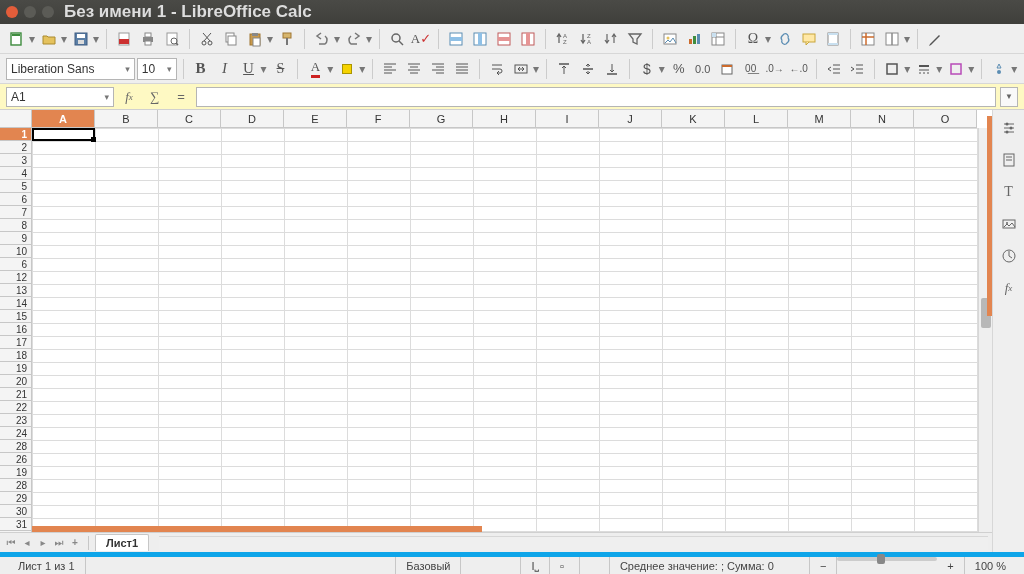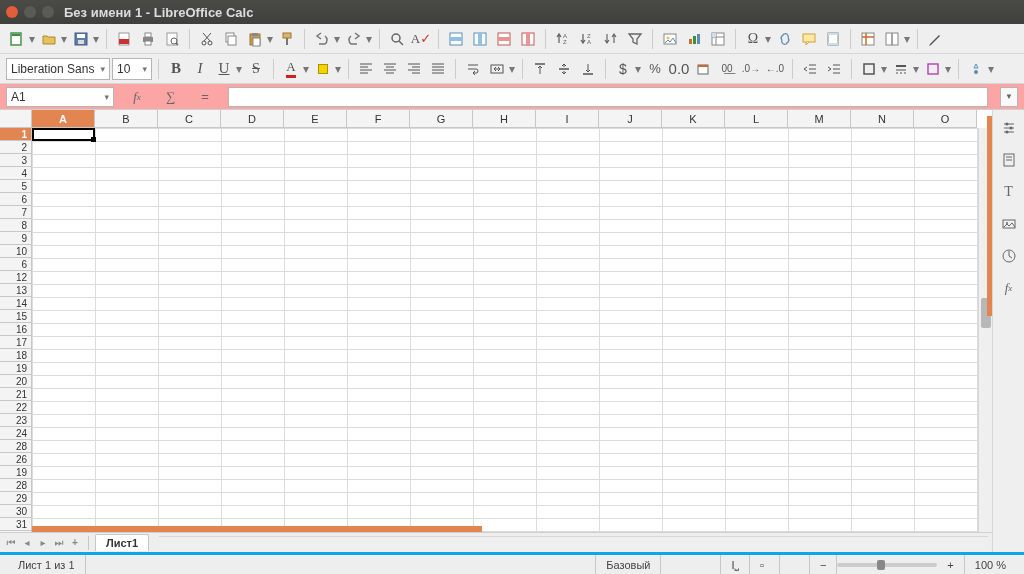--- a/index.html
+++ b/index.html
@@ -1,38 +1,38 @@
 <!DOCTYPE html>
 <html><head>
 <meta charset="utf-8">
 <style>
 html,body{margin:0;padding:0;font-family:"Liberation Sans",Arial,sans-serif;font-size:12px;background:#f0f0f0;overflow:hidden;color:#333;}
 *{box-sizing:border-box;}
 .window{width:1024px;height:574px;display:flex;flex-direction:column;background:#f5f5f5;}
 
-.titlebar{height:24px;background:linear-gradient(#4a4a46,#3f3f3b);display:flex;align-items:center;padding:0 6px;color:#ddd;font-size:13px;font-weight:bold;}
+.titlebar{height:24px;background:linear-gradient(#4a4a46,#3f3f3b);display:flex;align-items:center;padding:0 6px;color:#ddd;font-size:17px;font-weight:bold;}
 .wbtn{width:12px;height:12px;border-radius:50%;margin-right:6px;}
 .wclose{background:#e35d3a;}
 .wmin,.wmax{background:#5b5b56;}
 
 .toolbar{height:30px;background:#efefef;border-bottom:1px solid #d7d7d7;display:flex;align-items:center;padding:0 6px;gap:2px;}
 .tbtn{width:22px;height:22px;display:flex;align-items:center;justify-content:center;border-radius:2px;color:#555;position:relative;}
 .tbtn svg{display:block;}
 .dd{width:8px;height:22px;display:flex;align-items:center;justify-content:center;color:#777;margin-left:-2px;}
 .sep{width:1px;height:20px;background:#ccc;margin:0 4px;}
 .combo{height:22px;border:1px solid #b5b5b5;background:#fff;display:flex;align-items:center;padding:0 4px;font-size:12px;}
 .combo .arrow{margin-left:auto;color:#777;font-size:9px;}
-.fontname{width:104px;text-align:right;}
+.fontname{width:129px;text-align:right;}
 .fontsize{width:40px;}
 
 .bold{font-weight:bold;font-family:serif;font-size:15px;}
 .italic{font-style:italic;font-family:serif;font-size:15px;}
 .underline{text-decoration:underline;font-family:serif;font-size:15px;}
 
-.fbar{height:26px;background:#fca5a5;border-bottom:1px solid #d0d0d0;display:flex;align-items:center;padding:0 6px;gap:12px;}
+.fbar{height:26px;background:#fef9c3;border-bottom:1px solid #d0d0d0;display:flex;align-items:center;padding:0 6px;gap:4px;}
 .namebox{width:108px;height:20px;border:1px solid #b5b5b5;background:#fff;display:flex;align-items:center;padding:0 4px;font-size:12px;}
 .fbtn{width:22px;height:22px;display:flex;align-items:center;justify-content:center;color:#666;font-size:13px;}
 .finput{flex:1;height:20px;border:1px solid #b5b5b5;background:#fff;padding:0 4px;font-size:12px;}
 .fexpand{width:18px;height:20px;border:1px solid #b5b5b5;background:#f9f9f9;display:flex;align-items:center;justify-content:center;color:#666;font-size:8px;}
 
 .main{flex:1;display:flex;overflow:hidden;}
 .sheetwrap{flex:1;display:flex;flex-direction:column;overflow:hidden;background:#fff;}
 .gridarea{flex:1;display:flex;overflow:hidden;position:relative;}
 
 .corner{width:32px;height:18px;background:#f4f4f4;border-right:1px solid #c7c7c7;border-bottom:1px solid #c7c7c7;}
@@ -55,21 +55,21 @@
 .hscroll{height:14px;background:#efefef;border-top:1px solid #d7d7d7;}
 
 .sidebar{width:32px;background:#efefef;border-left:1px solid #d7d7d7;display:flex;flex-direction:column;align-items:center;padding-top:6px;gap:8px;}
 .side-hl{width:5px;height:200px;background:#e28550;position:absolute;right:32px;top:116px;}
 .sbtn{width:24px;height:24px;display:flex;align-items:center;justify-content:center;color:#666;}
 
 .tabbar{height:20px;background:#eee;border-top:1px solid #d0d0d0;display:flex;align-items:center;padding:0 4px;font-size:11px;gap:2px;}
 .tnav{width:14px;height:14px;display:flex;align-items:center;justify-content:center;color:#888;font-size:10px;}
 .tab{padding:2px 10px;background:#fff;border:1px solid #c7c7c7;border-bottom:none;border-radius:2px 2px 0 0;font-weight:bold;}
 
-.status{height:22px;background:#eee;border-top:3px solid #0ea5e9;display:flex;align-items:center;font-size:11px;color:#444;padding:0 8px;}
+.status{height:22px;background:#eee;border-top:5px solid #0ea5e9;display:flex;font-size:11px;color:#444;padding:0 8px;}
 .status .cell{border-right:1px solid #c7c7c7;padding:0 10px;height:100%;display:flex;align-items:center;}
 .status .cell:last-child{border-right:none;}
 .spacer{flex:1;}
 .zslider{width:100px;height:4px;background:#ccc;position:relative;border-radius:2px;}
 .zslider .zh{position:absolute;left:40%;top:-3px;width:8px;height:10px;background:#888;border-radius:2px;}
 .colorchip{width:10px;height:10px;display:inline-block;}
 </style>
 </head>
 <body>
 
@@ -381,21 +381,21 @@
     <div class="tbtn">
         <svg width="14" height="14">
           <line x1="2" y1="12" x2="12" y2="12" stroke="#555" stroke-width="1.5"></line>
           <path d="M7 2v8M5 8l2 2 2-2" fill="none" stroke="#555"></path>
         </svg>
       </div>
     <div class="sep"></div>
     <div class="tbtn" style="font-size:14px;">$</div>
     <div class="dd">▾</div>
     <div class="tbtn" style="font-size:13px;">%</div>
-    <div class="tbtn" style="font-size:15px;">0.0</div>
+    <div class="tbtn" style="font-size:11px;">0.0</div>
     <div class="tbtn">
         <svg width="14" height="14">
           <rect x="2" y="3" width="10" height="9" fill="#fff" stroke="#666"></rect>
           <rect x="2" y="3" width="10" height="2" fill="#cc6b2d"></rect>
         </svg>
       </div>
     <div class="tbtn" style="font-size:10px;">0̲0̲</div>
     <div class="tbtn" style="font-size:10px;">.0→</div>
     <div class="tbtn" style="font-size:10px;">←.0</div>
     <div class="sep"></div>
@@ -573,20 +573,23 @@
         <span>Лист 1 из 1</span>
       </div>
     <div class="cell spacer"></div>
     <div class="cell">
         <span>Базовый</span>
       </div>
     <div class="cell" style="width:60px;"></div>
     <div class="cell" style="font-size:11px;">I<span style="text-decoration:underline;">⎵</span></div>
     <div class="cell" style="width:30px;">▫</div>
     <div class="cell" style="width:30px;"></div>
+    <div class="cell" style="min-width:200px;">
+        <span>Среднее значение: ; Сумма: 0</span>
+      </div>
     <div class="cell">−</div>
     <div class="zslider">
         <div class="zh"></div>
       </div>
     <div class="cell">+</div>
     <div class="cell">
         <span>100 %</span>
       </div>
   </div>
 

